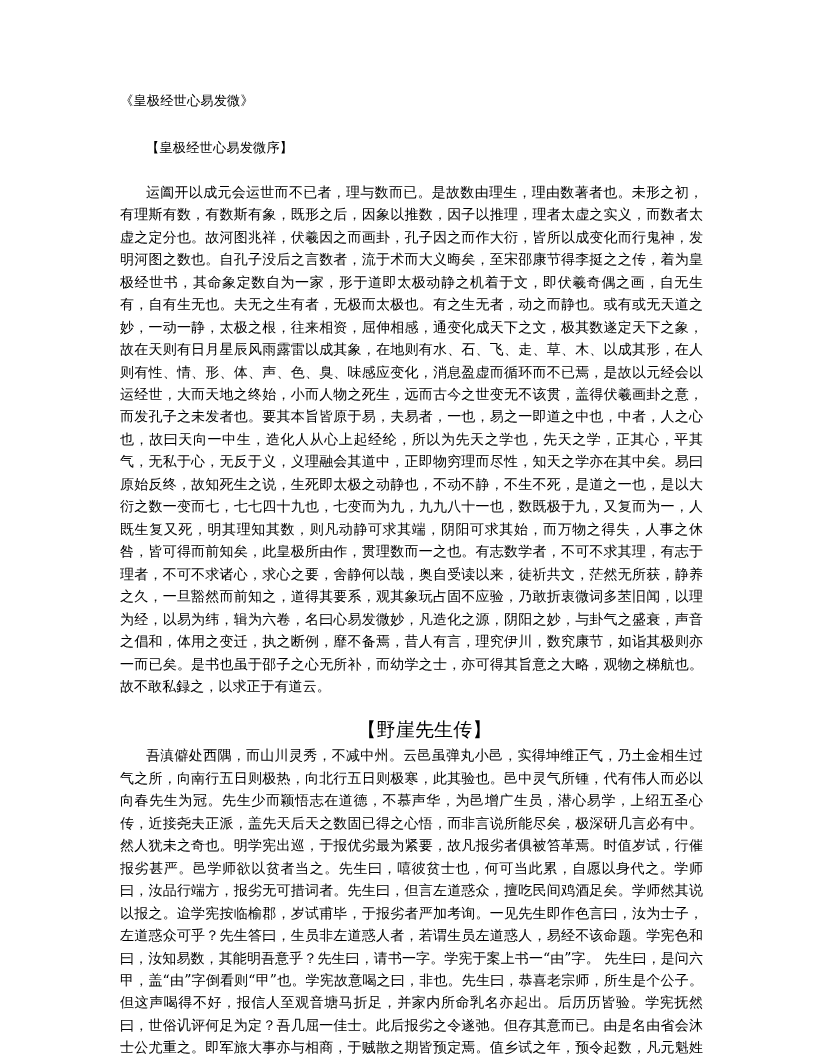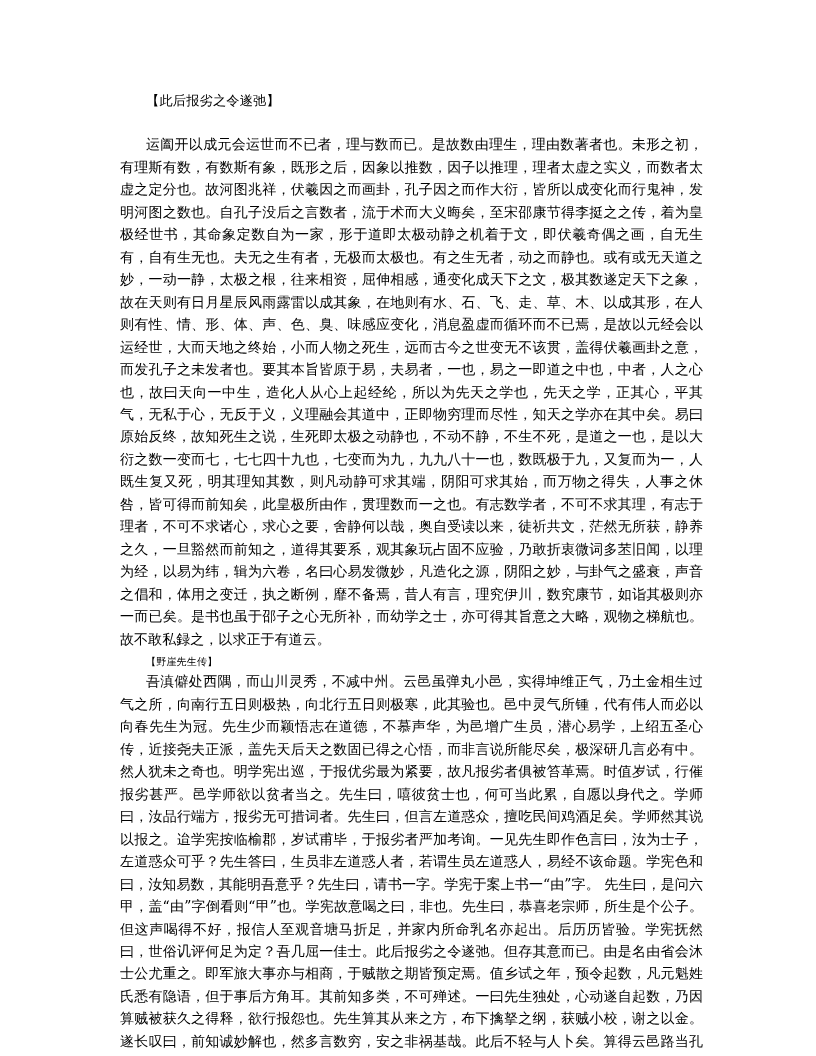--- a/index.html
+++ b/index.html
@@ -48,34 +48,36 @@
     text-indent: 26px;
   }
   .signature {
     font-size: 13.2px;
     line-height: 1.62;
     margin: 22px 0 0 0;
     text-indent: 26px;
     letter-spacing: 0.2px;
   }
   .sub-heading {
-    font-size: 10px;
+    font-size: 19px;
     line-height: 1.62;
-    margin: 4px 0 0 0;
+    margin: 16px 0 0 0;
     text-indent: 26px;
     letter-spacing: 0.2px;
+    text-align: center;
   }
 </style>
 </head>
 <body>
 
 <div class="page">
 
+  <p class="doc-title">《皇极经世心易发微》</p>
 
-  <p class="section-heading">【此后报劣之令遂弛】</p>
+  <p class="section-heading">【皇极经世心易发微序】</p>
 
   <p class="body-para">运阖开以成元会运世而不已者，理与数而已。是故数由理生，理由数著者也。未形之初，有理斯有数，有数斯有象，既形之后，因象以推数，因子以推理，理者太虚之实义，而数者太虚之定分也。故河图兆祥，伏羲因之而画卦，孔子因之而作大衍，皆所以成变化而行鬼神，发明河图之数也。自孔子没后之言数者，流于术而大义晦矣，至宋邵康节得李挺之之传，着为皇极经世书，其命象定数自为一家，形于道即太极动静之机着于文，即伏羲奇偶之画，自无生有，自有生无也。夫无之生有者，无极而太极也。有之生无者，动之而静也。或有或无天道之妙，一动一静，太极之根，往来相资，屈伸相感，通变化成天下之文，极其数遂定天下之象，故在天则有日月星辰风雨露雷以成其象，在地则有水、石、飞、走、草、木、以成其形，在人则有性、情、形、体、声、色、臭、味感应变化，消息盈虚而循环而不已焉，是故以元经会以运经世，大而天地之终始，小而人物之死生，远而古今之世变无不该贯，盖得伏羲画卦之意，而发孔子之未发者也。要其本旨皆原于易，夫易者，一也，易之一即道之中也，中者，人之心也，故曰天向一中生，造化人从心上起经纶，所以为先天之学也，先天之学，正其心，平其气，无私于心，无反于义，义理融会其道中，正即物穷理而尽性，知天之学亦在其中矣。易曰原始反终，故知死生之说，生死即太极之动静也，不动不静，不生不死，是道之一也，是以大衍之数一变而七，七七四十九也，七变而为九，九九八十一也，数既极于九，又复而为一，人既生复又死，明其理知其数，则凡动静可求其端，阴阳可求其始，而万物之得失，人事之休咎，皆可得而前知矣，此皇极所由作，贯理数而一之也。有志数学者，不可不求其理，有志于理者，不可不求诸心，求心之要，舍静何以哉，奥自受读以来，徒祈共文，茫然无所获，静养之久，一旦豁然而前知之，道得其要系，观其象玩占固不应验，乃敢折衷微词多苤旧闻，以理为经，以易为纬，辑为六卷，名曰心易发微妙，凡造化之源，阴阳之妙，与卦气之盛衰，声音之倡和，体用之变迁，执之断例，靡不备焉，昔人有言，理究伊川，数究康节，如诣其极则亦一而已矣。是书也虽于邵子之心无所补，而幼学之士，亦可得其旨意之大略，观物之梯航也。故不敢私録之，以求正于有道云。</p>
 
 
   <p class="sub-heading">【野崖先生传】</p>
 
   <p class="body-para tight">吾滇僻处西隅，而山川灵秀，不减中州。云邑虽弹丸小邑，实得坤维正气，乃土金相生过气之所，向南行五日则极热，向北行五日则极寒，此其验也。邑中灵气所锺，代有伟人而必以向春先生为冠。先生少而颖悟志在道德，不慕声华，为邑增广生员，潜心易学，上绍五圣心传，近接尧夫正派，盖先天后天之数固已得之心悟，而非言说所能尽矣，极深研几言必有中。然人犹未之奇也。明学宪出巡，于报优劣最为紧要，故凡报劣者俱被笞革焉。时值岁试，行催报劣甚严。邑学师欲以贫者当之。先生曰，嘻彼贫士也，何可当此累，自愿以身代之。学师曰，汝品行端方，报劣无可措词者。先生曰，但言左道惑众，擅吃民间鸡酒足矣。学师然其说以报之。迨学宪按临榆郡，岁试甫毕，于报劣者严加考询。一见先生即作色言曰，汝为士子，左道惑众可乎？先生答曰，生员非左道惑人者，若谓生员左道惑人，易经不该命题。学宪色和曰，汝知易数，其能明吾意乎？先生曰，请书一字。学宪于案上书一“由”字。 先生曰，是问六甲，盖“由”字倒看则“甲”也。学宪故意喝之曰，非也。先生曰，恭喜老宗师，所生是个公子。但这声喝得不好，报信人至观音塘马折足，并家内所命乳名亦起出。后历历皆验。学宪抚然曰，世俗讥评何足为定？吾几屈一佳士。此后报劣之令遂弛。但存其意而已。由是名由省会沐士公尤重之。即军旅大事亦与相商，于贼散之期皆预定焉。值乡试之年，预令起数，凡元魁姓氏悉有隐语，但于事后方角耳。其前知多类，不可殚述。一曰先生独处，心动遂自起数，乃因算贼被获久之得释，欲行报怨也。先生算其从来之方，布下擒拏之纲，获贼小校，谢之以金。遂长叹曰，前知诚妙解也，然多言数穷，安之非祸基哉。此后不轻与人卜矣。算得云邑路当孔道五</p>
 
 </div>
 

